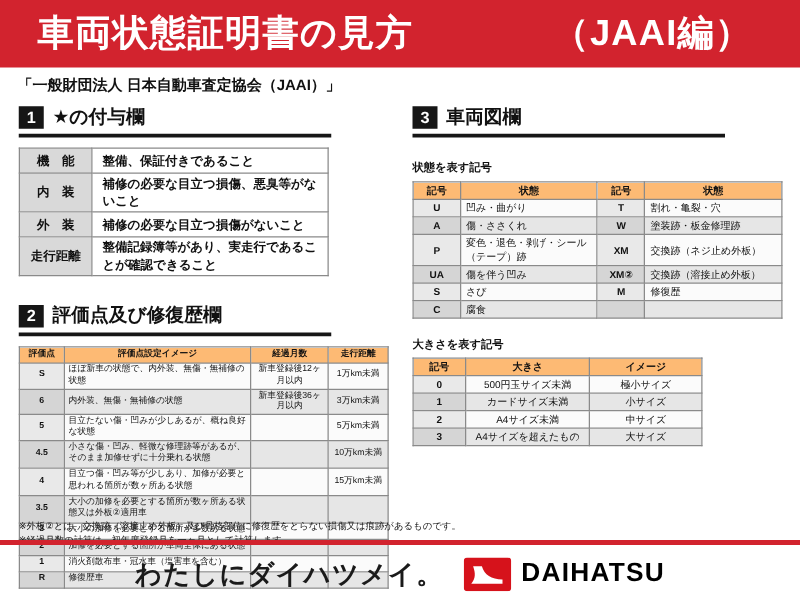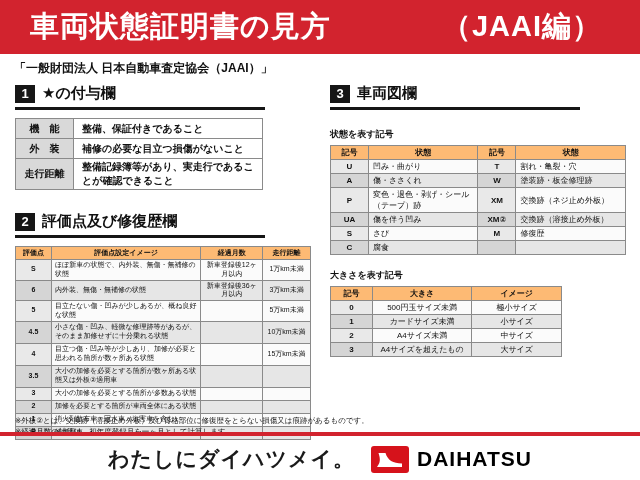--- a/index.html
+++ b/index.html
@@ -102,20 +102,24 @@
     <span class="sec-title">★の付与欄</span>
   </div>
 
   <table id="t1">
     <tbody>
       <tr>
         <td class="c0">機　能</td>
         <td class="c1">整備、保証付きであること</td>
       </tr>
       <tr>
+        <td class="c0">内　装</td>
+        <td class="c1">補修の必要な目立つ損傷、悪臭等がないこと</td>
+      </tr>
+      <tr>
         <td class="c0">外　装</td>
         <td class="c1">補修の必要な目立つ損傷がないこと</td>
       </tr>
       <tr>
         <td class="c0">走行距離</td>
         <td class="c1">整備記録簿等があり、実走行であることが確認できること</td>
       </tr>
     </tbody>
   </table>
 

